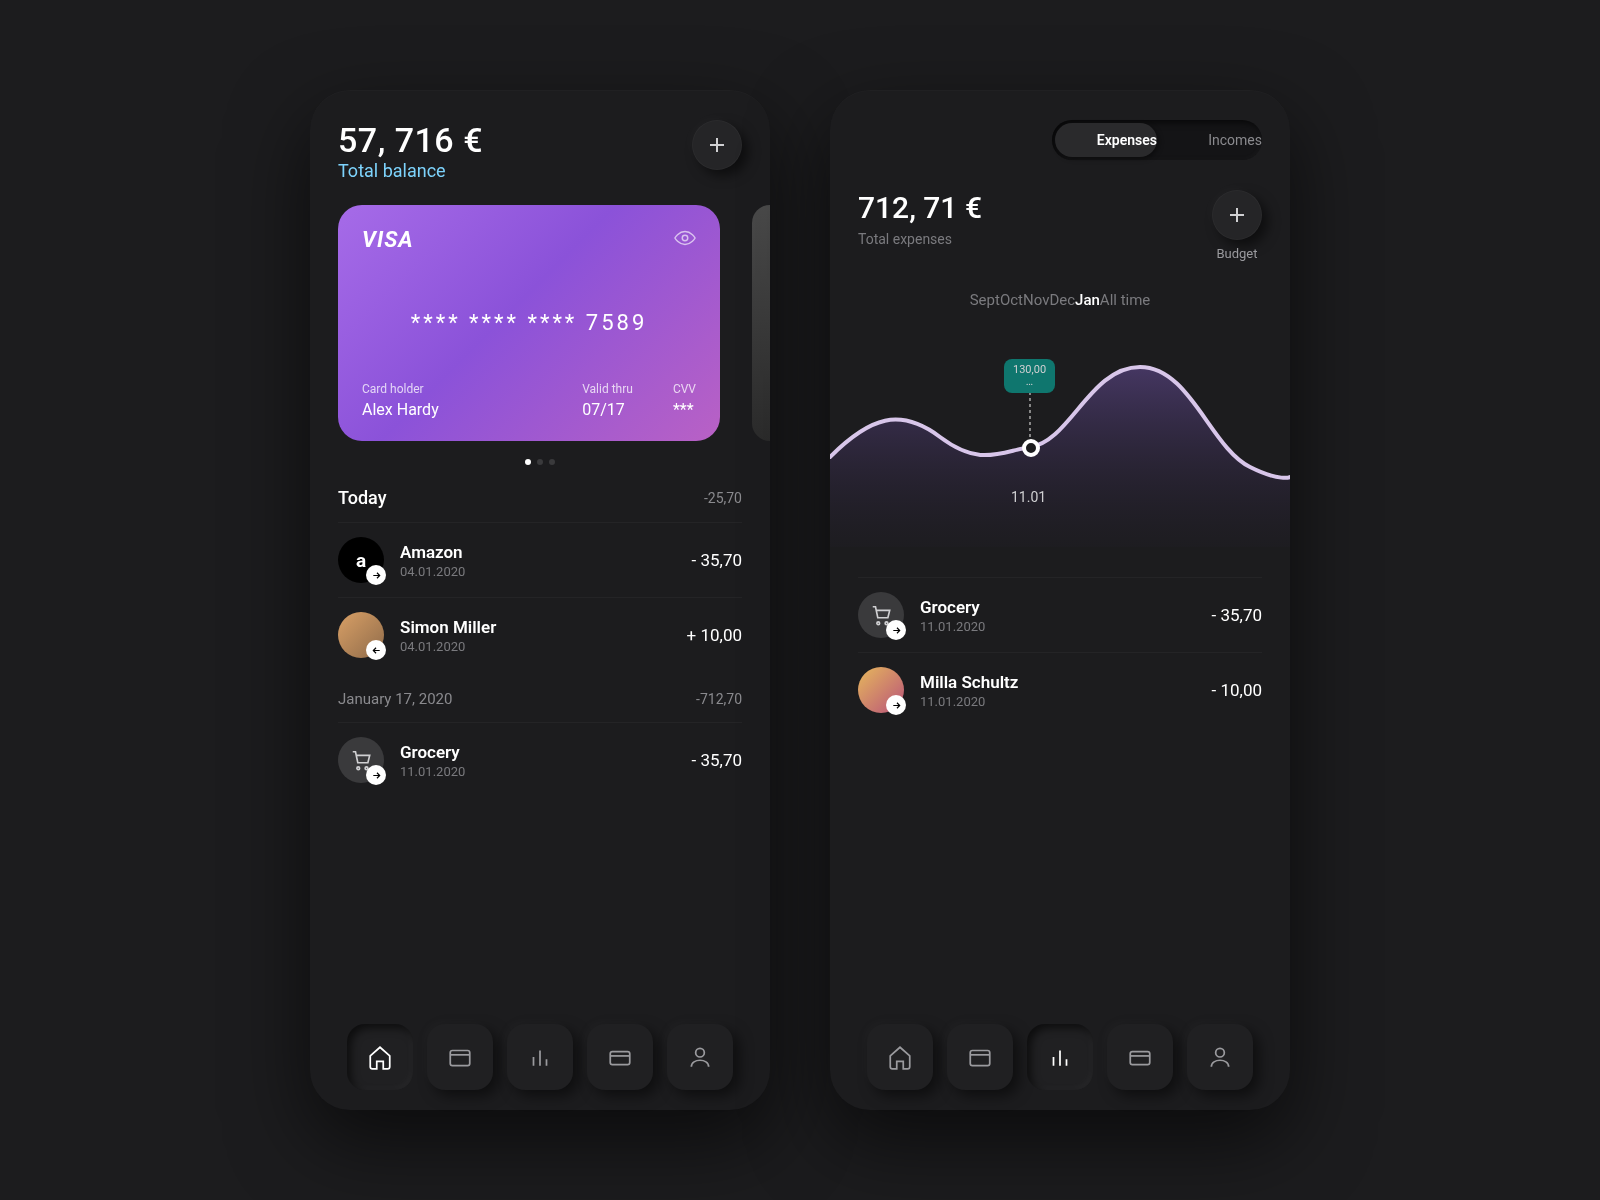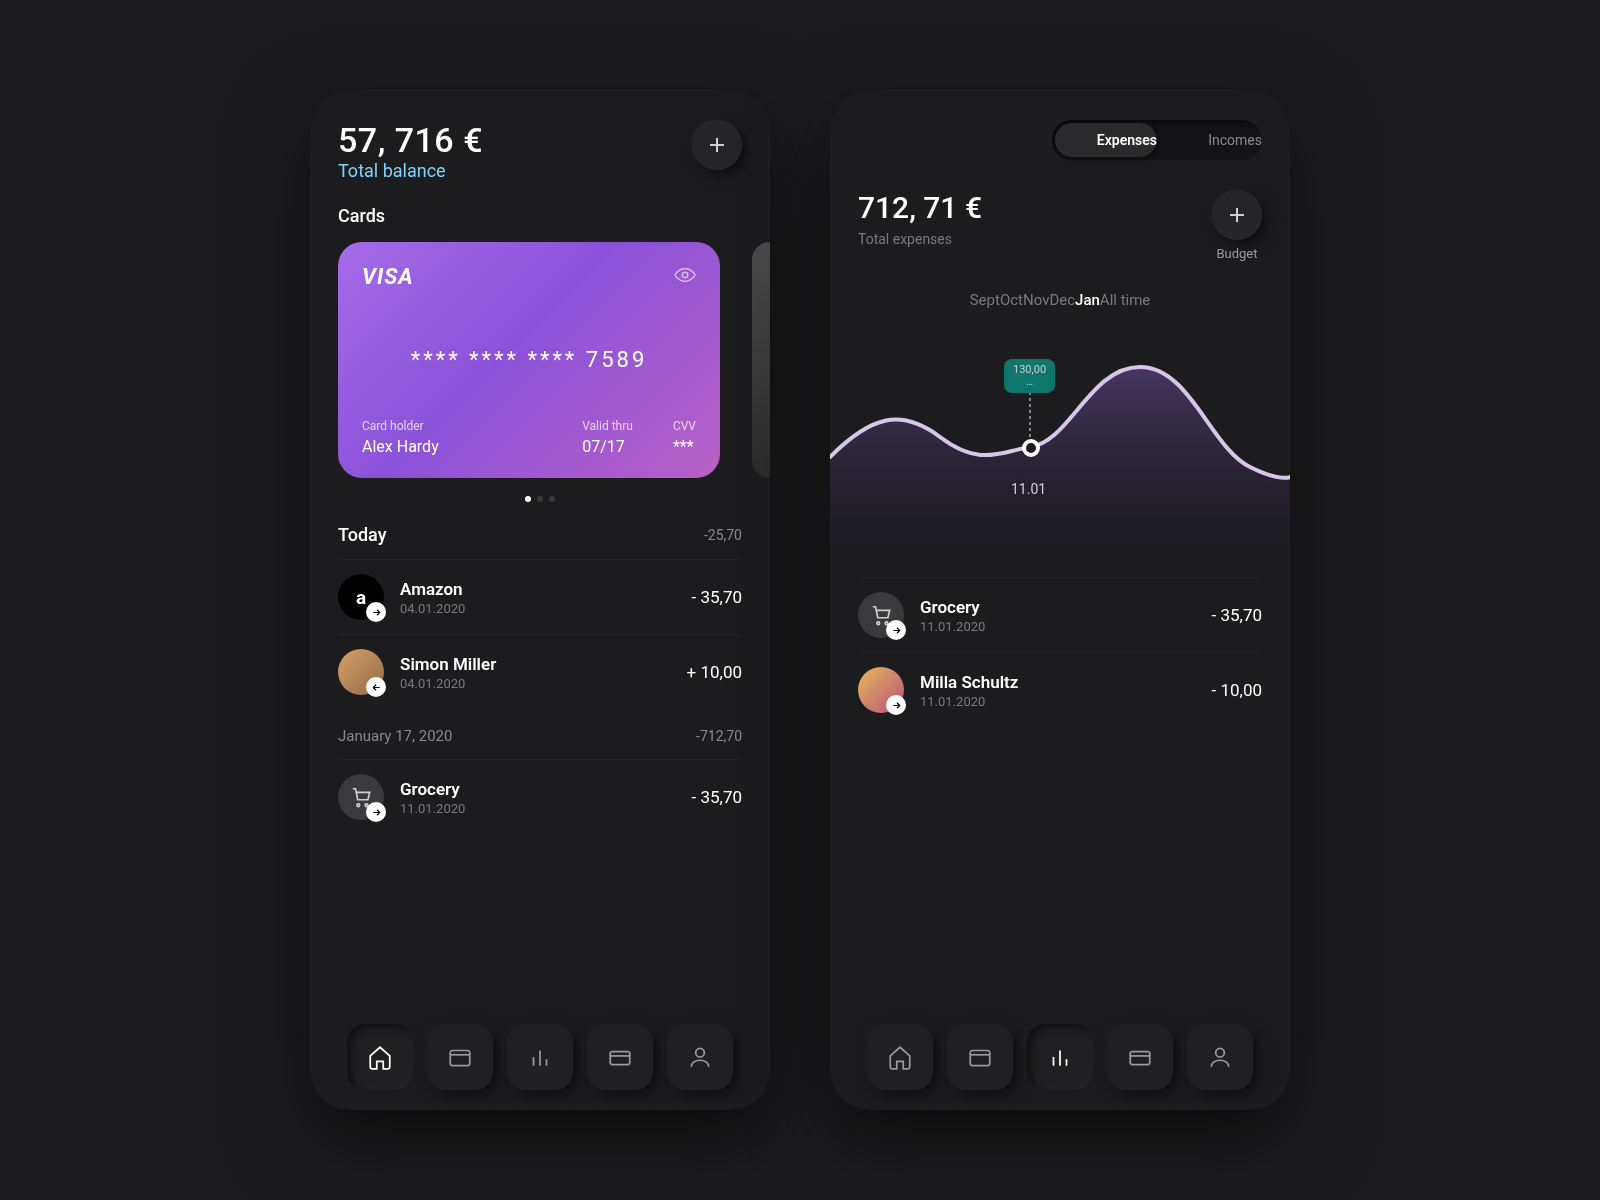--- a/index.html
+++ b/index.html
@@ -44,21 +44,21 @@
 .seg-btn { flex: 1; text-align: right; font-size: 14px; color: #8a8a8e; z-index: 1; cursor: pointer; }
 .seg-btn.active { color: #fff; font-weight: 600; }
 .seg-pill { position: absolute; left: 3px; top: 3px; width: 102px; height: 34px; border-radius: 17px; background: #2a2a2c; box-shadow: 2px 2px 5px rgba(0,0,0,.4); }
 .months { display: flex; justify-content: center; font-size: 15px; color: #7a7a7e; margin-bottom: 8px; }
 .months span { cursor: pointer; }
 .months .active { color: #fff; font-weight: 500; }
 .chart { position: relative; height: 230px; margin: 0 -28px 30px; }
 .chart svg { width: 100%; height: 100%; display: block; }
 .chart-tip { position: absolute; left: 174px; top: 42px; background: #0f766e; padding: 5px 9px; border-radius: 8px; font-size: 11px; color: #d0d0d2; text-align: center; line-height: 1.1; }
 .chart-point { position: absolute; left: 192px; top: 122px; width: 18px; height: 18px; border-radius: 50%; border: 4px solid #fff; background: #1c1c1e; }
-.chart-date { position: absolute; left: 181px; top: 164px; font-size: 14px; color: #d0d0d2; }
+.chart-date { position: absolute; left: 181px; top: 172px; font-size: 14px; color: #d0d0d2; }
 .av-amazon { background: #000; color: #fff; font-size: 19px; font-weight: 700; }
 .av-simon { background: linear-gradient(135deg,#d9a066,#8f6b4a); }
 .av-cart { background: #3a3a3c; }
 .av-milla { background: linear-gradient(135deg,#e6b85c,#b8527a); }
 .cards-wrap { position: relative; margin-right: -10px; }
 .exp-head { display:flex; justify-content:space-between; align-items:flex-start; margin-bottom:30px;}
 .exp-left .amt { font-size:30px; color:#fff; font-weight:500;}
 .exp-left .lbl { font-size:14px; color:#7a7a7e; margin-top:6px;}
 .exp-right { display:flex; flex-direction:column; align-items:center;justify-content:flex-end;}
 </style>
@@ -72,21 +72,20 @@
       <div class="balance-lbl">Total balance</div>
     </div>
     <div class="plus-btn">
       <svg width="20" height="20" viewBox="0 0 20 20" stroke-width="2">
           <line x1="10" y1="3" x2="10" y2="17"></line>
           <line x1="3" y1="10" x2="17" y2="10"></line>
         </svg>
     </div>
   </div>
 
-  <div class="section-title">Cards</div>
   <div class="cards-wrap">
     <div class="card">
       <div class="card-row-top">
         <div class="visa">VISA</div>
         <svg class="eye" width="22" height="22" viewBox="0 0 24 24" fill="none" stroke="rgba(255,255,255,.8)" stroke-width="1.6">
             <path d="M1 12s4-7 11-7 11 7 11 7-4 7-11 7S1 12 1 12z"></path>
             <circle cx="12" cy="12" r="3"></circle>
           </svg>
       </div>
       <div class="card-num">****  ****  ****  7589</div>

